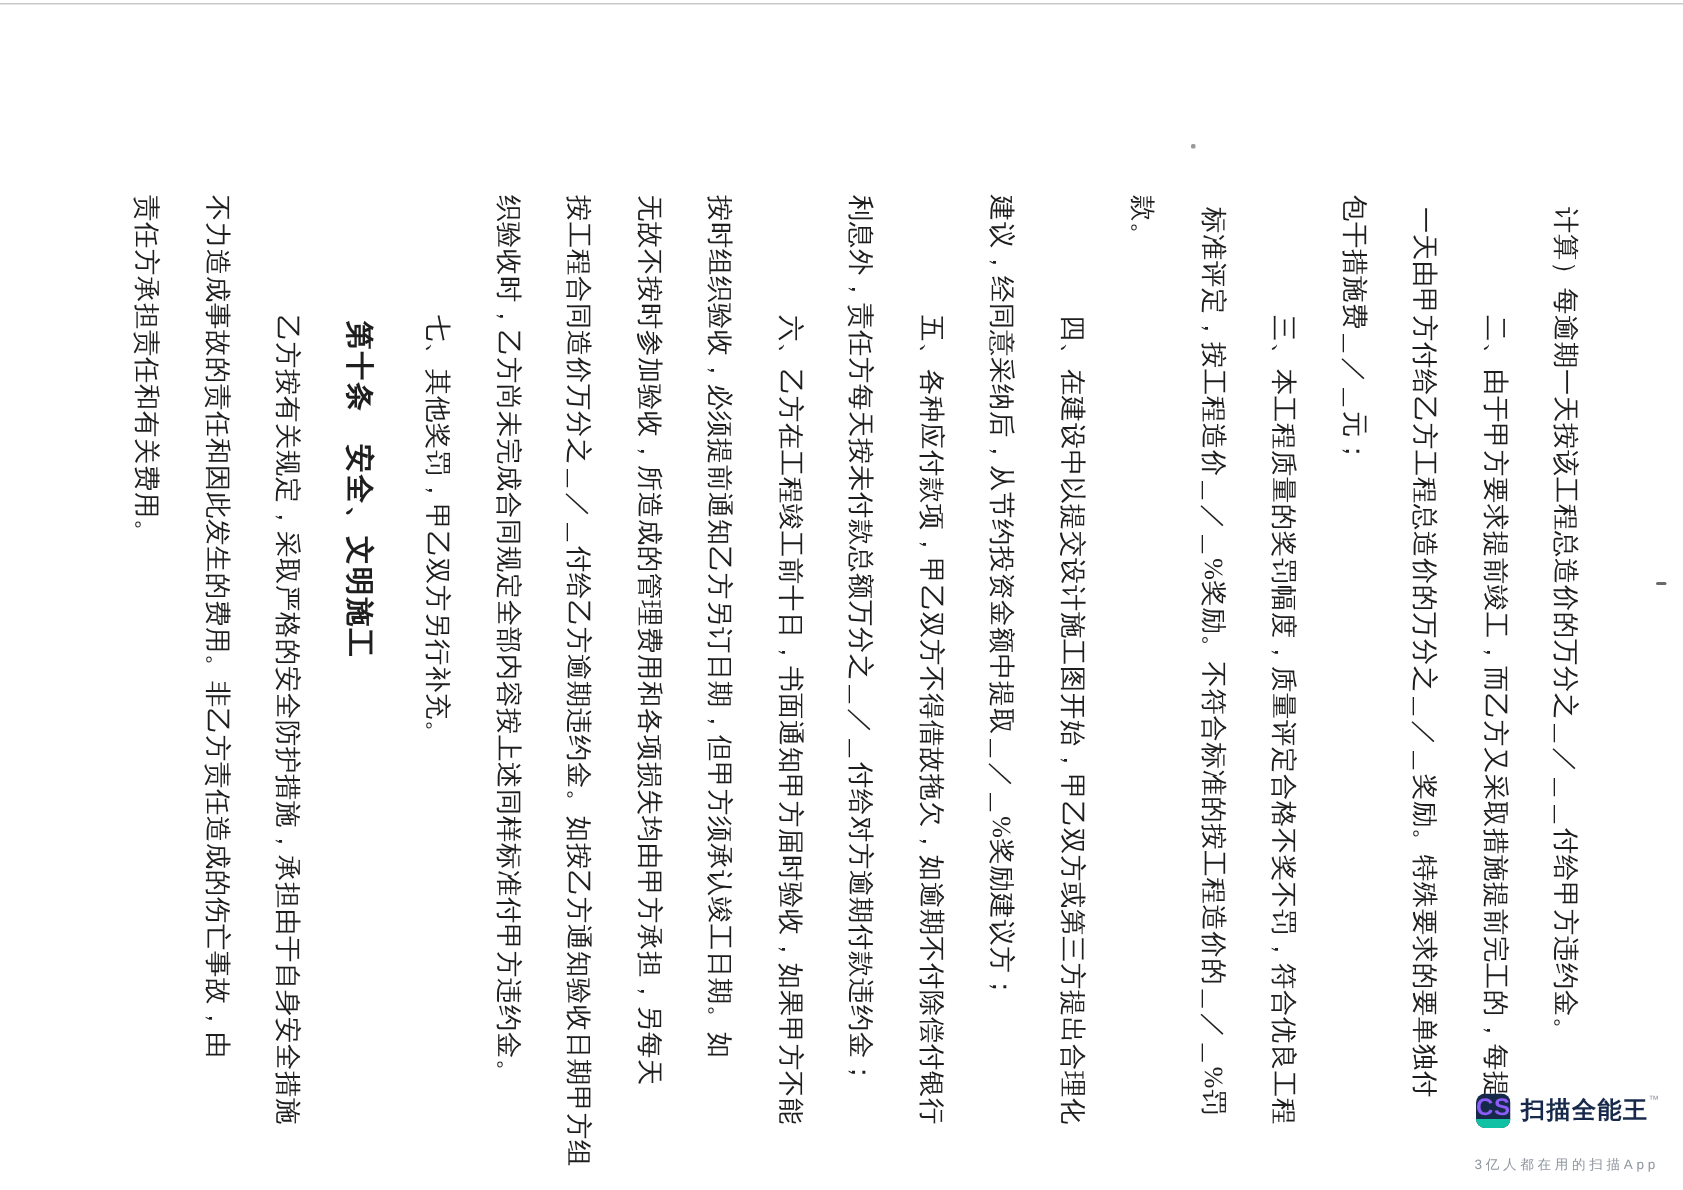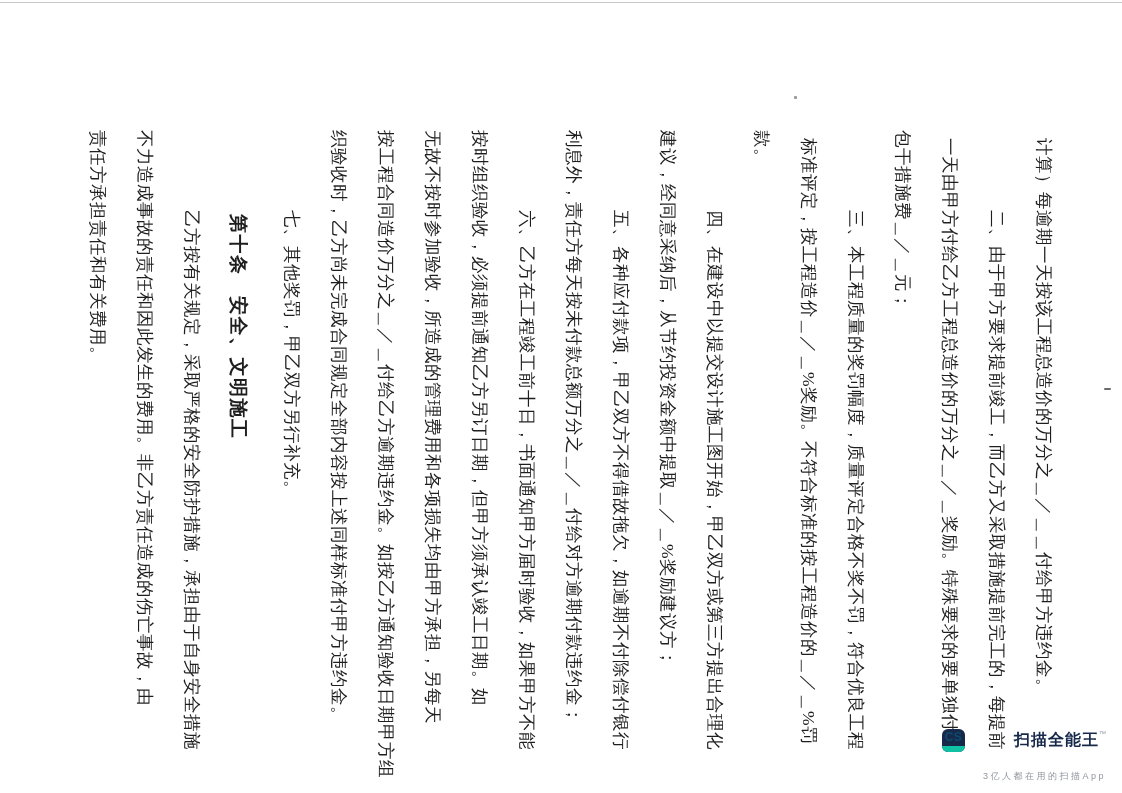--- a/index.html
+++ b/index.html
@@ -83,30 +83,29 @@
     position: absolute; inset: 0;
   }
   .wm-teal {
     position: absolute; left: 0; right: 0; bottom: 0;
     height: 6px;
   }
   .wm-cs {
     position: absolute;
     left: 0; right: 0; top: 1px;
     text-align: center;
-    font-size: 12px;
+    font-size: 16px;
     font-weight: 700;
-    color: #0c4a6e;
+    color: #8b5cf6;
     letter-spacing: 0.5px;
   }
   .wm-name {
     font-size: 16px;
     font-weight: 700;
     letter-spacing: 1px;
-    margin-left: 42px;
   }
   .wm-tm {
     font-size: 7px;
     vertical-align: top;
     color: #8f959e;
   }
   .wm-tagline {
     margin-top: 18px;
     font-size: 9px;
     letter-spacing: 2.5px;

